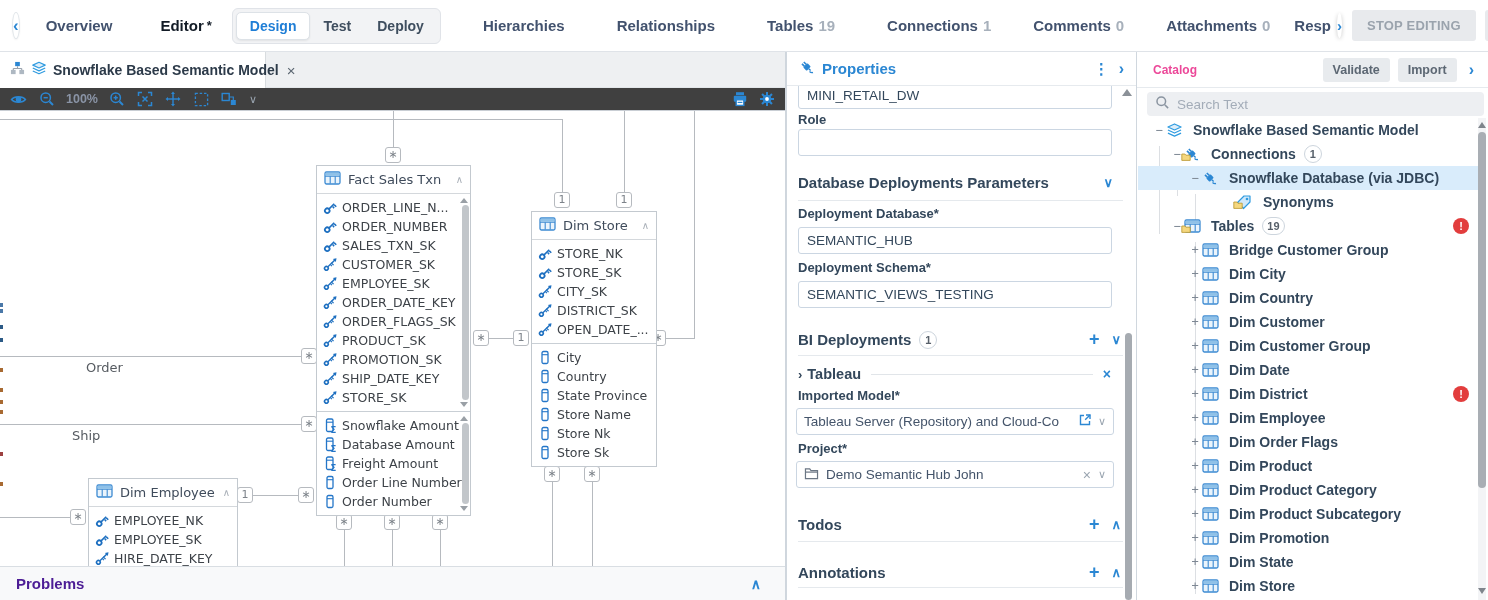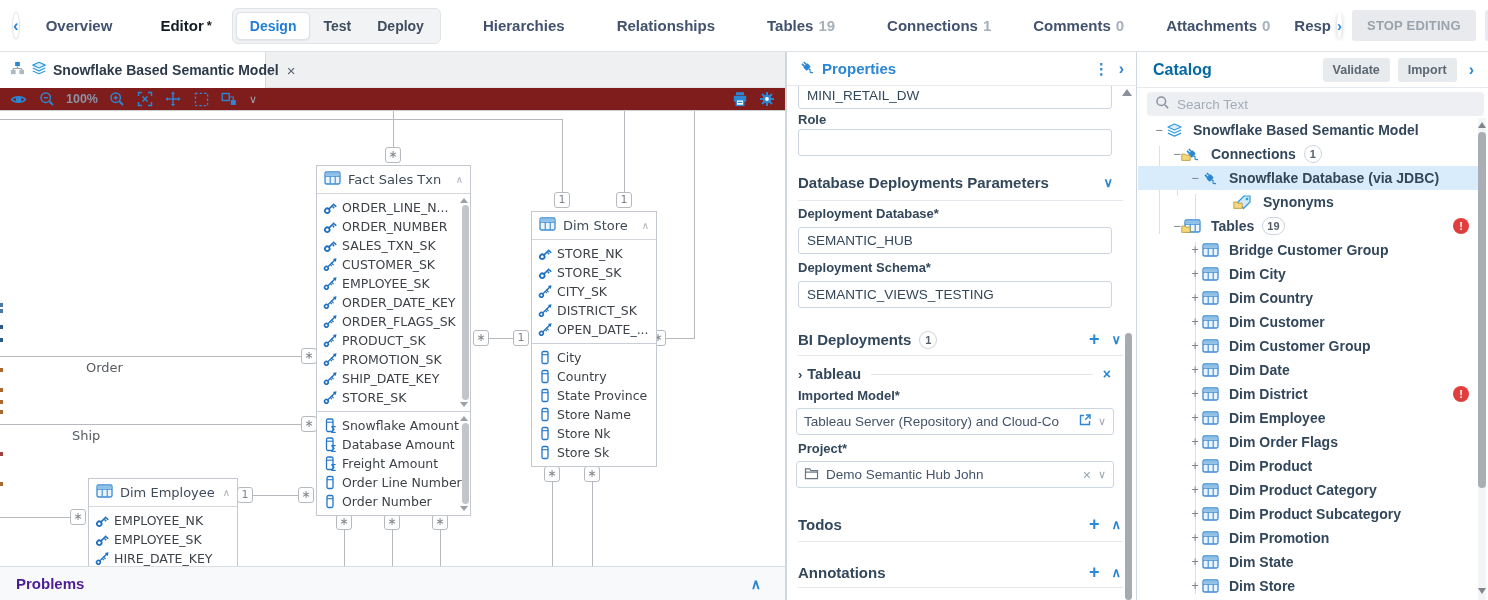--- a/index.html
+++ b/index.html
@@ -30,21 +30,21 @@
   .btn-blue { background:#2b7de9; color:#fff; font-size:13px; font-weight:700; border:none; border-radius:3px;
               padding:8px 14px; cursor:pointer; }
 
   
   #left-region { position:absolute; left:0; top:52px; width:786px; height:548px; border-right:1px solid #cfd6dd; }
   #tabbar { position:absolute; left:0; top:0; width:785px; height:36px; background:#eef0f2; border-bottom:1px solid #e3e7ea;}
   .etab { position:absolute; left:0; top:0; width:266px; height:36px; background:#fff; border-right:1px solid #d8dcdf;
           display:flex; align-items:center; padding:0 10px; cursor:pointer; }
   .etab-title { font-size:14px; font-weight:600; color:#2c3a49; margin:0 8px 0 6px; white-space:nowrap; }
   .etab-close { color:#5a6570; font-size:15px; cursor:pointer; }
-  #dtoolbar { position:absolute; left:0; top:36px; width:785px; height:23px; background:#7f1d1d;
+  #dtoolbar { position:absolute; left:0; top:36px; width:785px; height:23px; background:#404040;
               border-bottom:1px solid #c9ced4; display:flex; align-items:center; padding:0 10px; gap:11px; }
   .tbi { width:17px; height:17px; display:flex; align-items:center; justify-content:center; cursor:pointer; flex:none;}
   .tb-zoom { font-size:12.5px; color:#8a94a6; font-weight:600; }
   .tb-chev { color:#9aa5b0; font-size:11px; cursor:pointer; }
   .tb-right { margin-left:auto; display:flex; gap:10px; }
 
   #canvas { position:absolute; left:0; top:59px; width:785px; height:455px; background:#fff; overflow:hidden; }
   .dg-line { position:absolute; background:#b6babf; }
   .dg-anchor { position:absolute; width:16px; height:16px; background:#fff; border:1px solid #b6babf; border-radius:3px;
                font:11px "DejaVu Sans",sans-serif; color:#7d838a; text-align:center; line-height:13px; z-index:3; }
@@ -95,21 +95,21 @@
   .tableau-line { flex:1; height:1px; background:#e1e5e9; margin:0 10px; }
   .tableau-x { color:#2b87d3; font-weight:bold; font-size:14px; cursor:pointer; margin-right:12px;}
   .pp-scroll-up { position:absolute; right:4px; top:3px; width:0; height:0;
                   border-left:5px solid transparent; border-right:5px solid transparent; border-bottom:7px solid #8b9198; }
   .pp-thumb { position:absolute; right:4px; top:247px; width:7px; height:267px; background:#a6abb1; border-radius:4px; }
 
   
   #catalog { position:absolute; left:1136px; top:52px; width:352px; height:548px; background:#fff; border-left:1px solid #d0d7de; }
   .cat-header { position:absolute; left:0; top:0; width:100%; height:36px; display:flex; align-items:center;
                 padding:0 14px 0 16px; border-bottom:1px solid #e6eaee; }
-  .cat-title { color:#0369a1; font-size:16px; font-weight:700; }
+  .cat-title { color:#ec4899; font-size:12px; font-weight:700; }
   .cat-btn { background:#e8ebee; color:#5c6773; font-size:12.5px; font-weight:600; border:none; border-radius:3px;
              padding:5px 10px; margin-left:8px; cursor:pointer; }
   .cat-btn:first-of-type { margin-left:auto; }
   .cat-chev { color:#2b87d3; font-size:16px; font-weight:bold; margin-left:12px; cursor:pointer; }
   .cat-search { position:absolute; left:10px; top:40px; width:337px; height:24px; background:#edeff2; border-radius:4px;
                 display:flex; align-items:center; padding:0 8px; }
   .cat-search input { border:none; background:transparent; outline:none; font-family:"Liberation Sans",sans-serif;
                       font-size:13.5px; color:#33475b; margin-left:7px; width:100%; }
   .cat-search input::placeholder { color:#a3acb8; }
   #cat-tree { position:absolute; left:1px; top:66px; width:341px; height:482px; overflow:hidden; }

